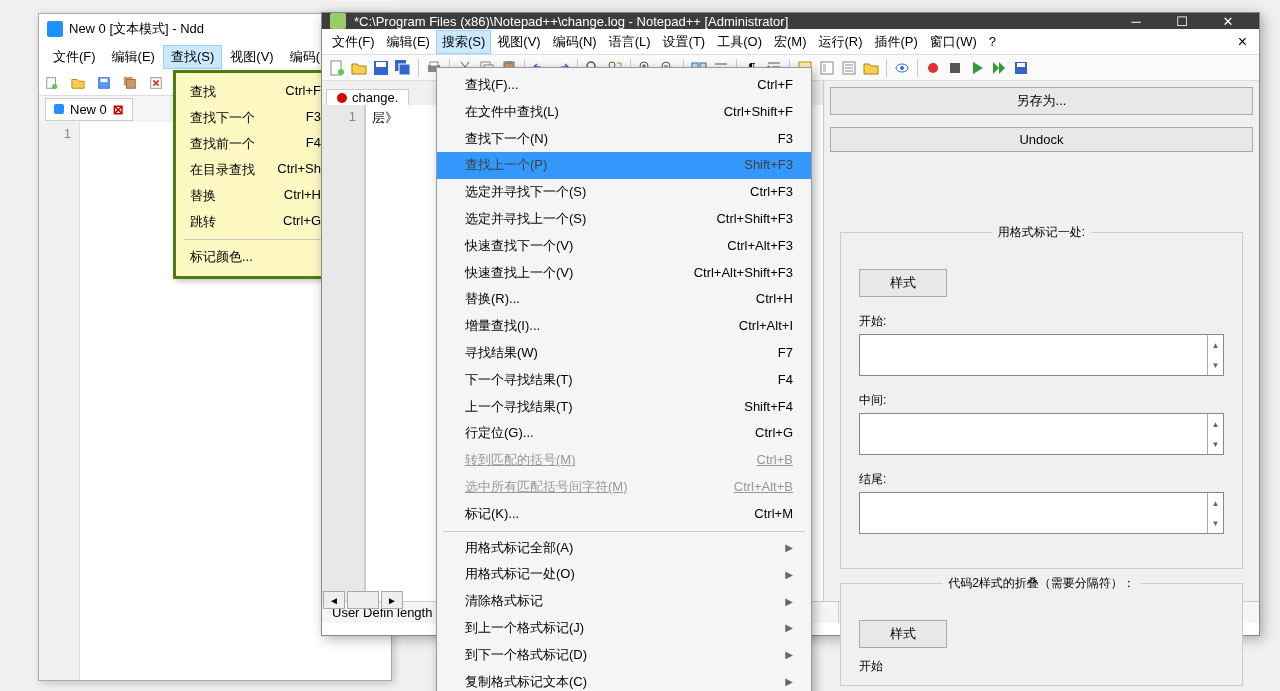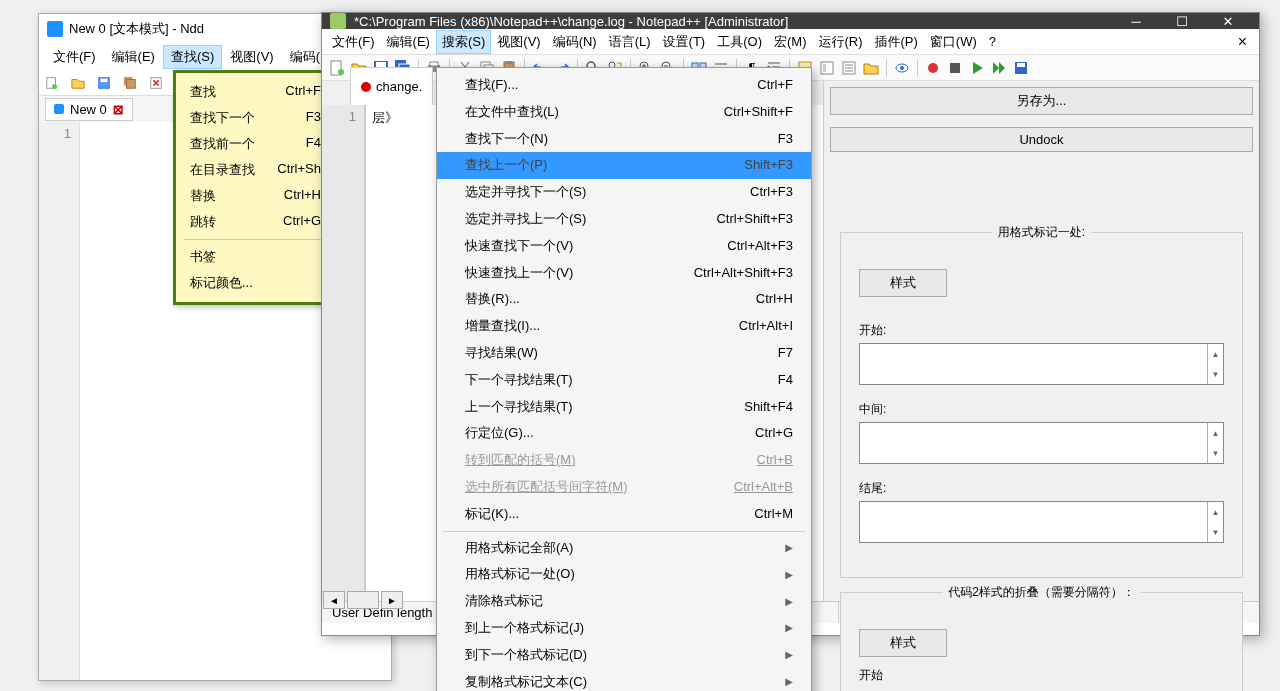--- a/index.html
+++ b/index.html
@@ -36,33 +36,33 @@
 .npp-menubar { height: 26px; display: flex; align-items: center; padding: 0 4px; background: #fff; border-bottom: 1px solid #ddd; }
 .npp-menu-item { padding: 3px 6px; cursor: pointer; white-space: nowrap; }
 .npp-menu-item.active { background: #cce8ff; border: 1px solid #99d1ff; padding: 2px 5px; }
 .npp-menu-close { margin-left: auto; padding: 0 8px; font-size: 16px; }
 .npp-toolbar { height: 26px; display: flex; align-items: center; padding: 0 6px; gap: 4px; border-bottom: 1px solid #ddd; background: #fafafa; }
 .npp-tb-icon { width: 18px; height: 18px; display: flex; align-items: center; justify-content: center; border: 1px solid transparent; }
 .tb-sep { width: 1px; height: 18px; background: #ccc; margin: 0 2px; }
 .npp-body { display: flex; height: calc(100% - 102px); }
 .npp-left { width: 502px; border-right: 1px solid #ccc; display: flex; flex-direction: column; }
 .npp-tabs { height: 24px; background: #f0f0f0; display: flex; align-items: flex-end; padding: 0 4px; }
-.npp-tab { display: flex; align-items: center; gap: 5px; padding: 11px 10px; background: #fff; border: 1px solid #ccc; border-bottom: none; margin-left: 24px; }
+.npp-tab { display: flex; align-items: center; gap: 5px; padding: 0 10px; background: #fff; border: 1px solid #ccc; border-bottom: none; }
 .dot-red { width: 10px; height: 10px; background: #d00; border-radius: 50%; }
 .npp-editor { flex: 1; display: flex; }
 .npp-gutter { width: 44px; background: #e8e8e8; color: #888; text-align: right; padding: 4px 8px 0 0; font-family: Consolas, monospace; border-right: 2px solid #ccc; }
 .npp-text { flex: 1; padding: 4px 6px; font-family: Consolas, monospace; }
 .npp-status { height: 22px; border-top: 1px solid #ccc; display: flex; align-items: center; font-size: 12px; background: #f5f5f5; }
 .status-cell { padding: 0 10px; border-right: 1px solid #ccc; height: 100%; display: flex; align-items: center; }
 .npp-right { flex: 1; background: #f0f0f0; padding: 0; position: relative; }
 .right-top { display: flex; gap: 6px; padding: 6px; flex-direction: column; }
 .btn { background: #e8e8e8; border: 1px solid #aaa; padding: 4px 14px; cursor: pointer; }
 .panel-section { margin: 14px 16px; border: 1px solid #ccc; padding: 36px 18px 18px; position: relative; background: #f0f0f0; }
 .panel-legend { position: absolute; top: -9px; left: 50%; transform: translateX(-50%); background: #f0f0f0; padding: 0 6px; font-size: 12px; }
-.field-row { margin: 9px 0 16px 0; }
+.field-row { margin: 0 0 16px 0; }
 .field-label { font-size: 12px; margin-bottom: 4px; }
 .textarea { width: 100%; height: 42px; background: #fff; border: 1px solid #888; position: relative; }
 .spinner { position: absolute; right: 0; top: 0; width: 16px; height: 100%; border-left: 1px solid #aaa; display: flex; flex-direction: column; }
 .spinner div { flex: 1; display: flex; align-items: center; justify-content: center; font-size: 8px; color: #666; }
 
 
 .npp-dropdown { position: absolute; left: 436px; top: 67px; width: 376px; background: #f5f5f5; border: 1px solid #999; box-shadow: 3px 3px 10px rgba(0,0,0,0.3); padding: 4px 0; z-index: 100; }
 .npp-dd-item { display: flex; justify-content: space-between; align-items: center; padding: 3px 18px 3px 28px; cursor: pointer; line-height: 1.6; }
 .npp-dd-item.highlight { background: #3399ff; color: #404040; }
 .npp-dd-item.disabled { color: #999; text-decoration: underline; }
@@ -141,23 +141,20 @@
     </div>
   <div class="dd-item">
       <span>替换</span>
       <span>Ctrl+H</span>
     </div>
   <div class="dd-item">
       <span>跳转</span>
       <span>Ctrl+G</span>
     </div>
   <div class="dd-sep"></div>
-  <div class="dd-item">
-      <span>书签</span>
-    </div>
   <div class="dd-item">
       <span>标记颜色...</span>
     </div>
 </div>
 
 <div class="npp-window">
   <div class="npp-title">
     <svg width="16" height="16">
         <rect width="16" height="16" fill="#9c6" rx="2"></rect>
       </svg>

